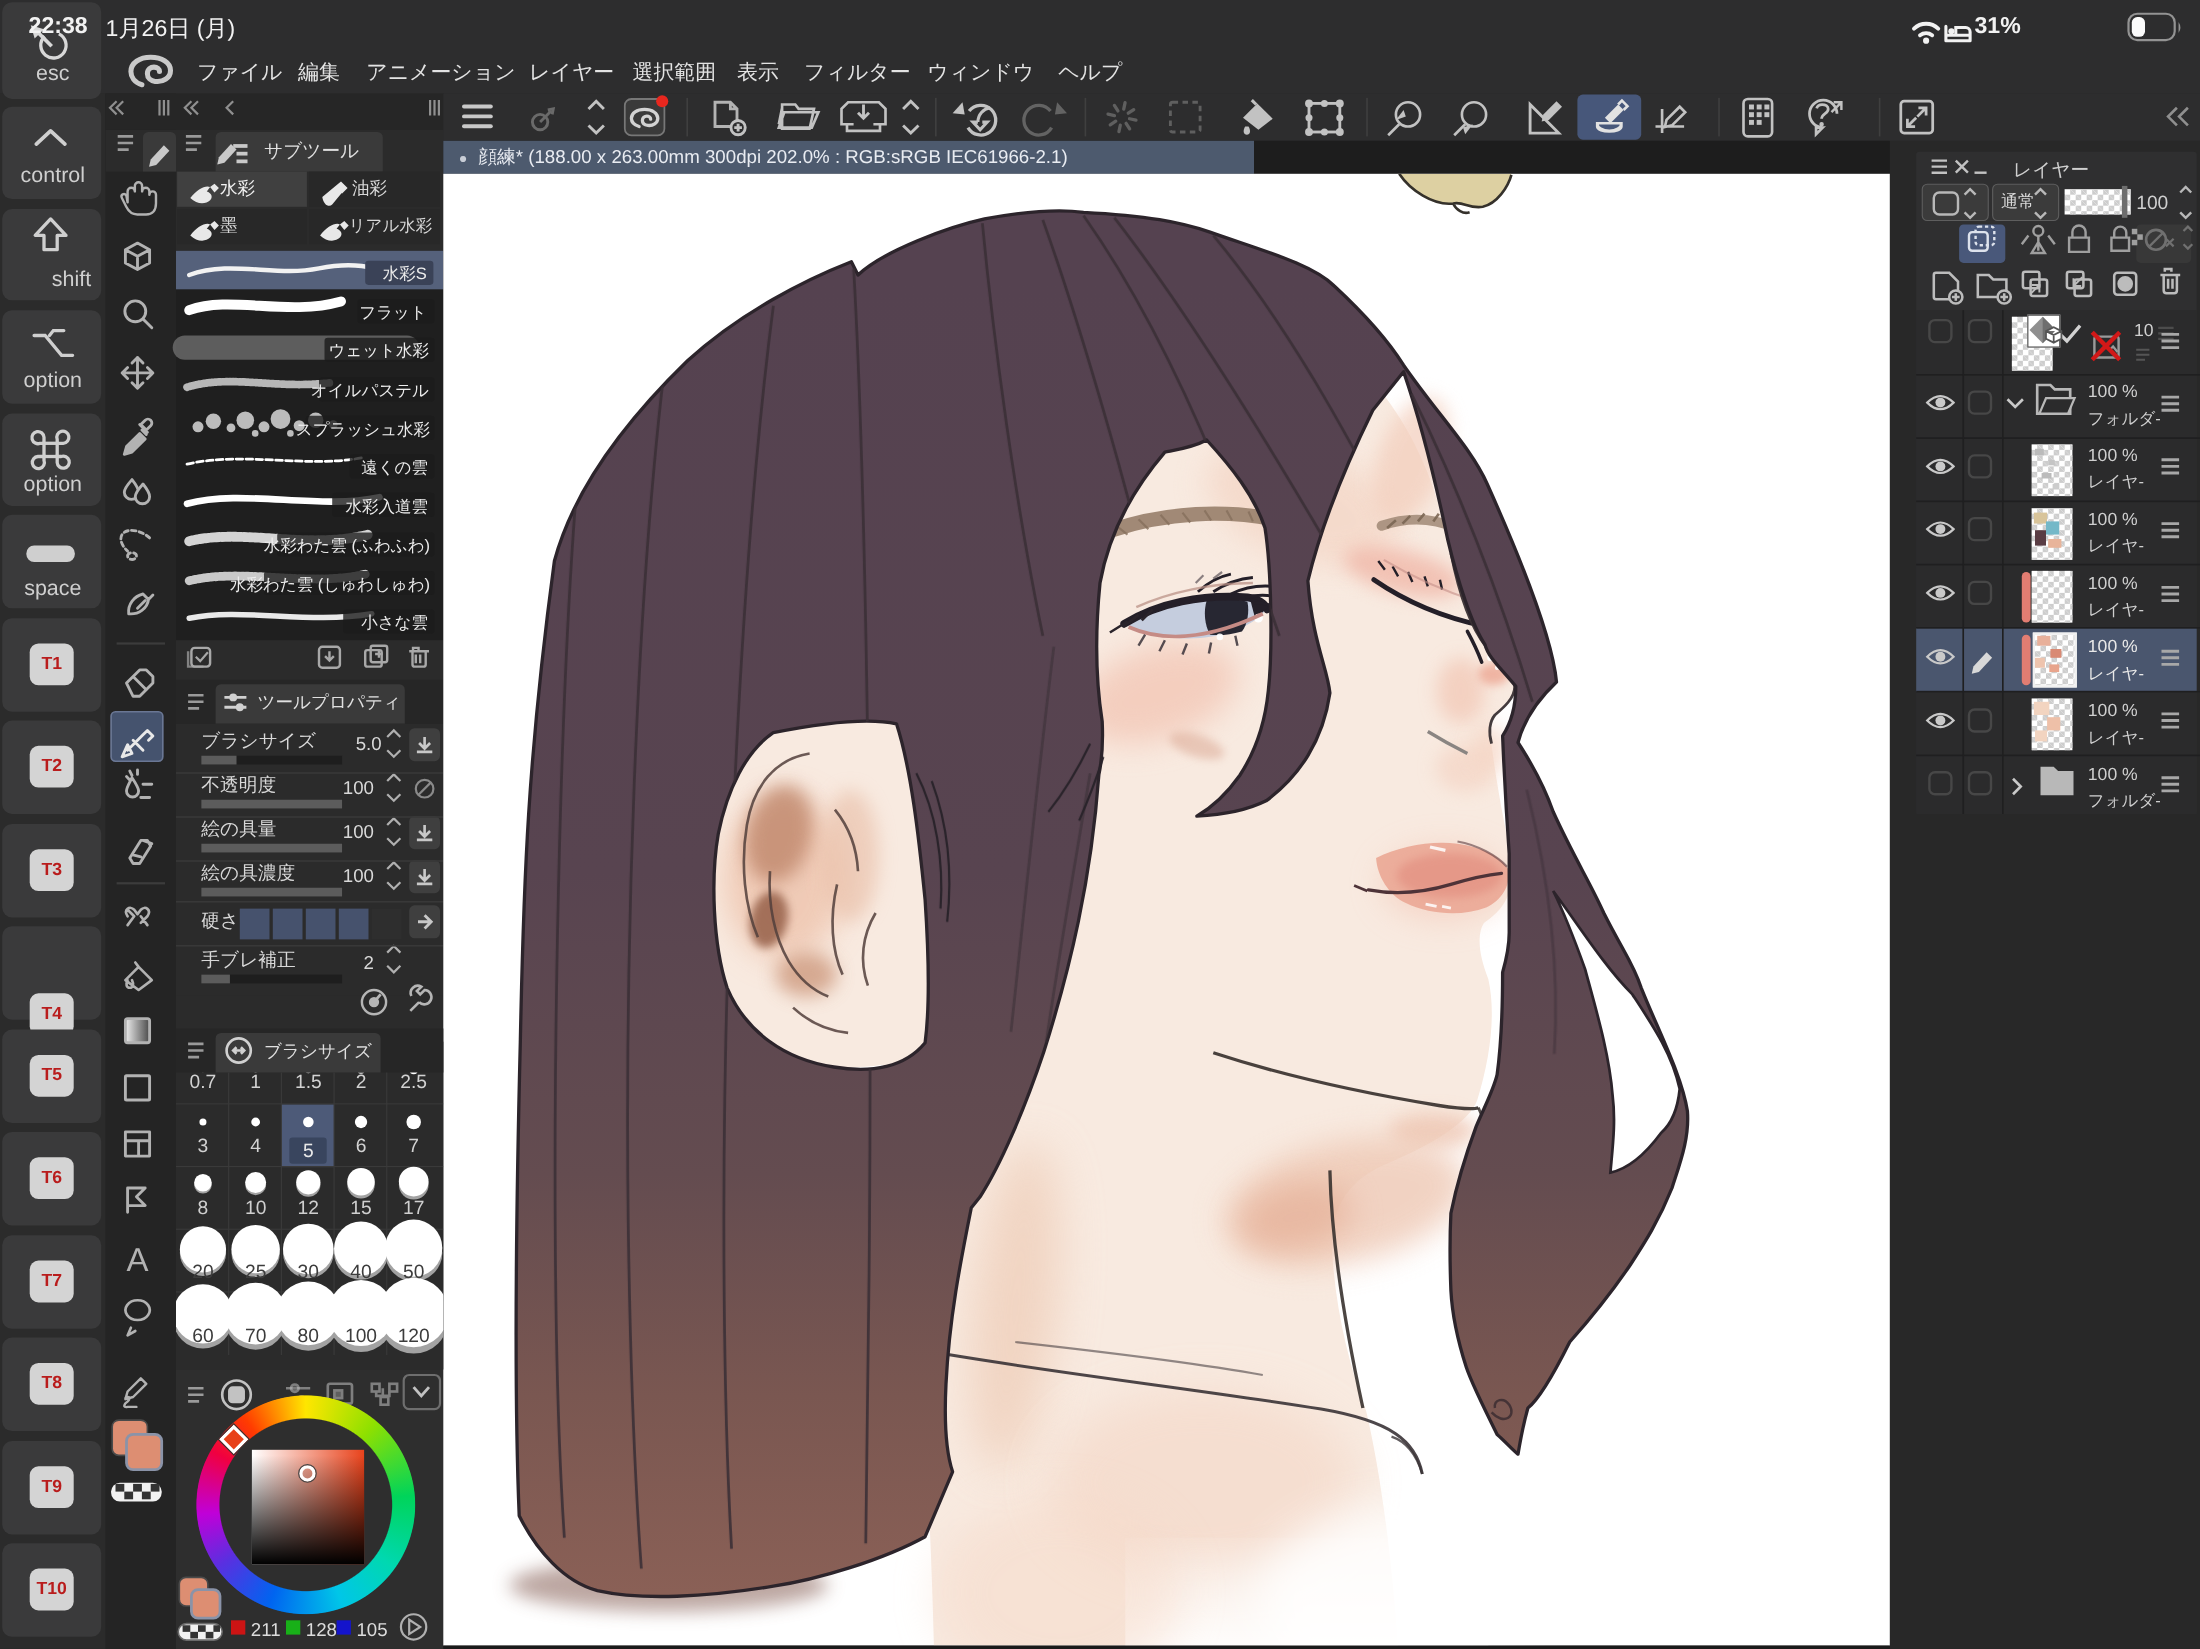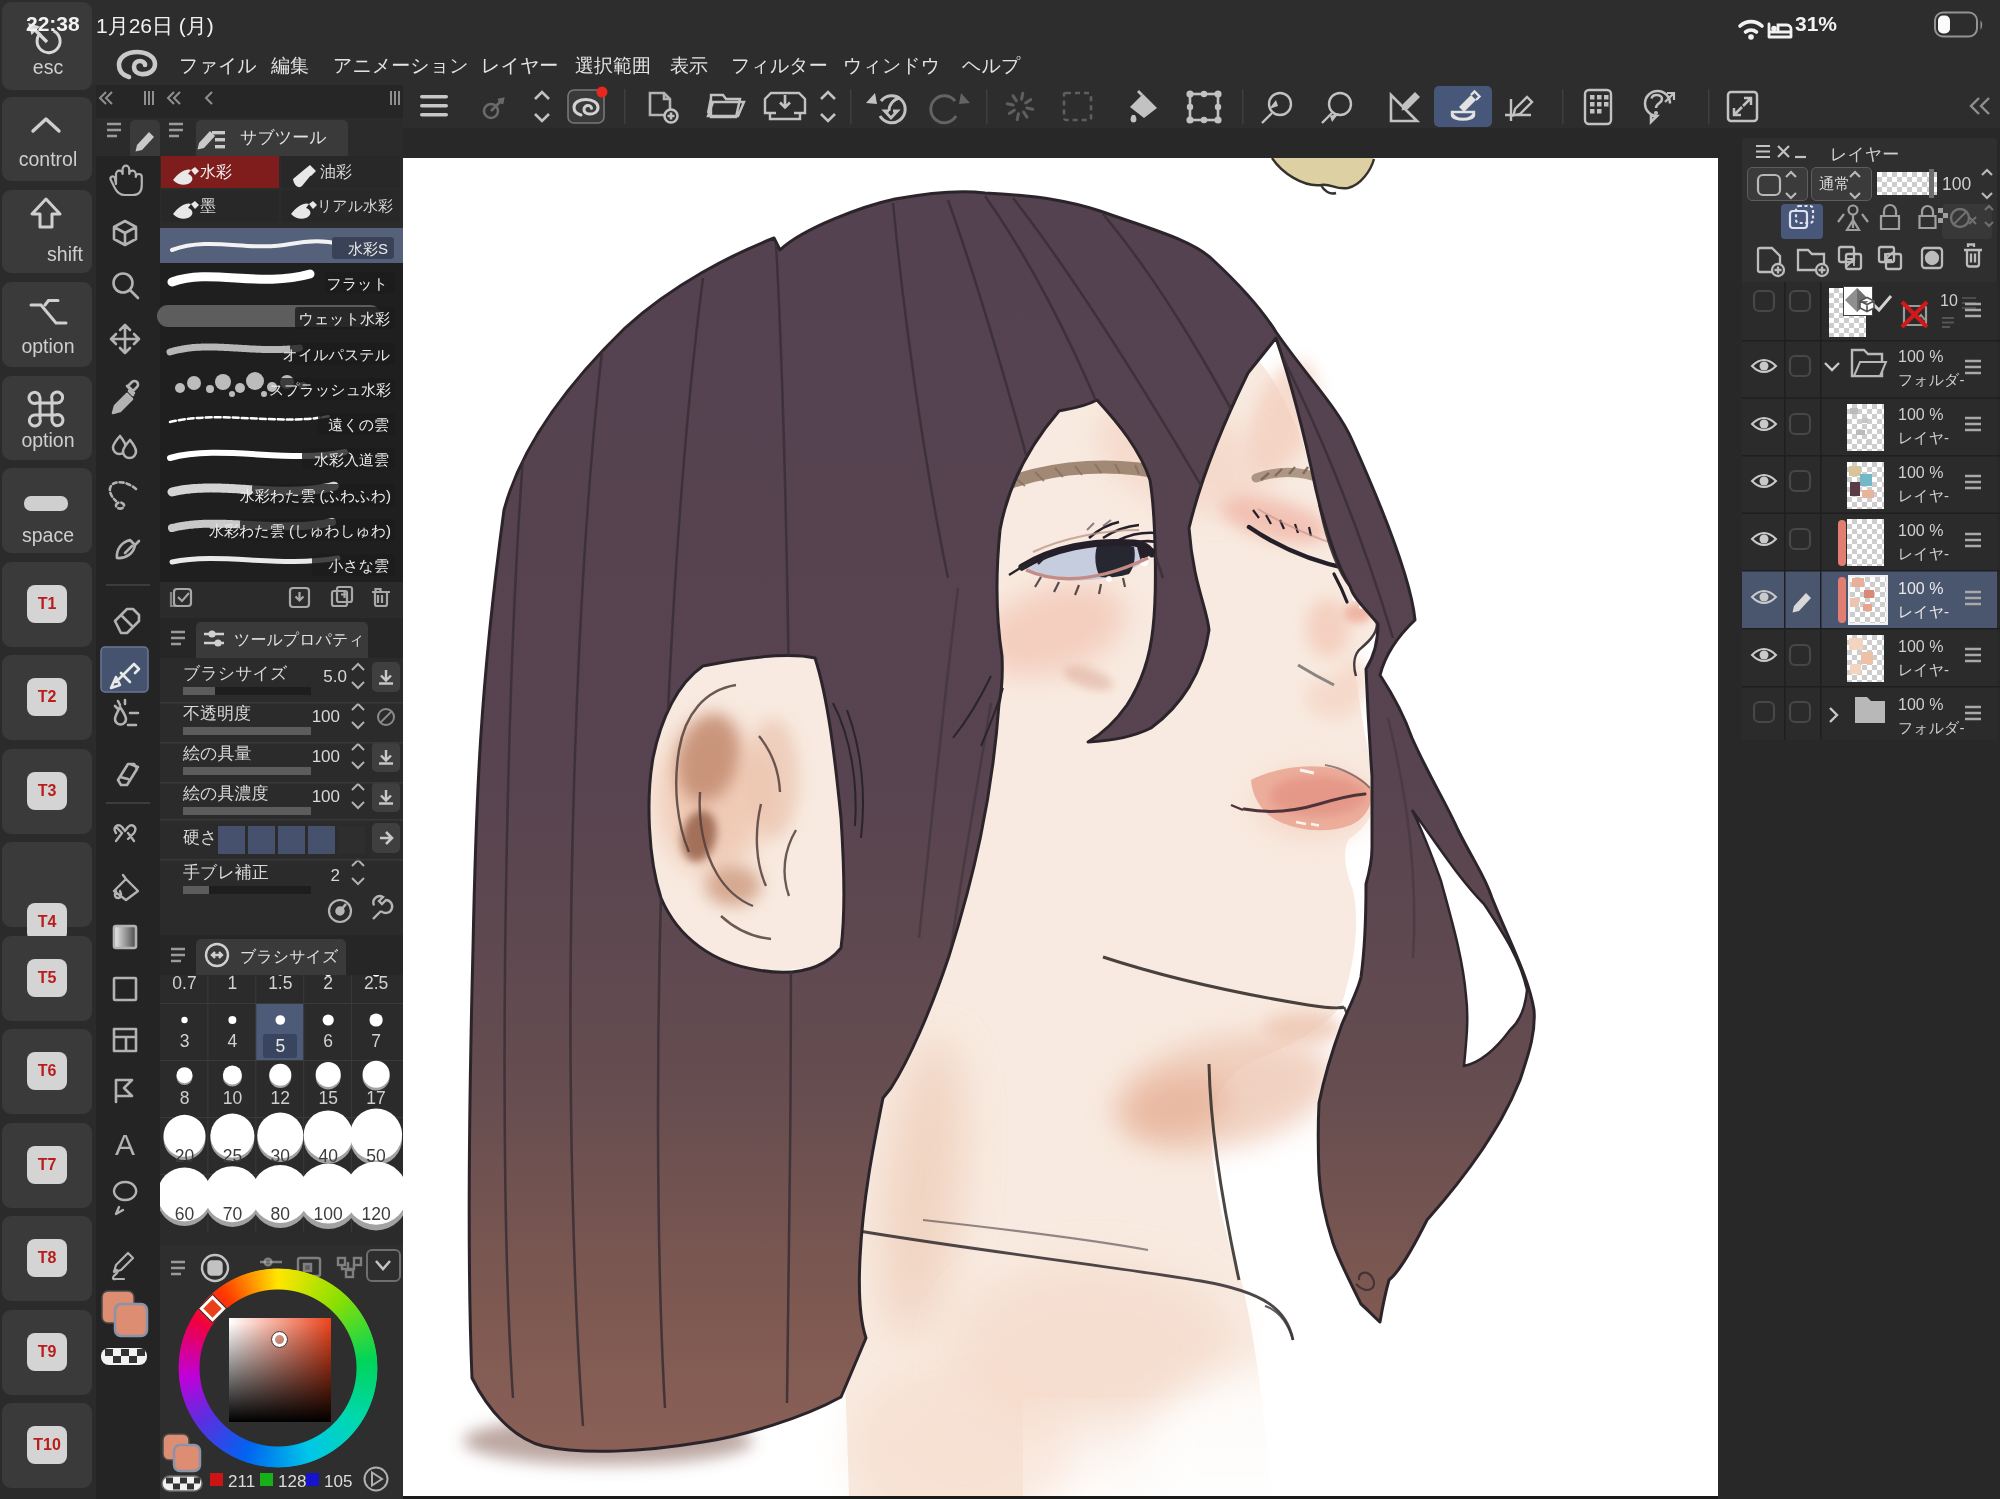--- a/index.html
+++ b/index.html
@@ -172,21 +172,21 @@
   <rect x="5" y="1263" width="46" height="17" rx="8" fill="#f2f2f2"></rect>
   <g fill="#333">
     <rect x="9" y="1264" width="8" height="7"></rect>
         <rect x="25" y="1264" width="8" height="7"></rect>
         <rect x="41" y="1264" width="8" height="7"></rect>
     <rect x="17" y="1271" width="8" height="7"></rect>
         <rect x="33" y="1271" width="8" height="7"></rect>
   </g>
 </svg>
 
-<div class="abs" style="left:161px;top:156px;width:118px;height:32px;background:#7f1d1d;color:#f2f2f2;font-size:16px;line-height:32px;"><span style="margin-left:39px;">水彩</span></div>
+<div class="abs" style="left:161px;top:156px;width:118px;height:32px;background:#404040;color:#f2f2f2;font-size:16px;line-height:32px;"><span style="margin-left:39px;">水彩</span></div>
 <div class="abs" style="left:281px;top:156px;width:119px;height:32px;background:#282828;color:#d8d8d8;font-size:16px;line-height:32px;"><span style="margin-left:39px;">油彩</span></div>
 <div class="abs" style="left:161px;top:190px;width:118px;height:32px;background:#282828;color:#d8d8d8;font-size:16px;line-height:32px;"><span style="margin-left:39px;">墨</span></div>
 <div class="abs" style="left:281px;top:190px;width:119px;height:32px;background:#282828;color:#d8d8d8;font-size:15px;line-height:32px;"><span style="margin-left:36px;">リアル水彩</span></div>
 <svg width="240" height="70" style="left:161px;top:156px;" viewBox="0 0 240 70">
   <g fill="#e8e8e8">
     <path d="M12 24 c6 -8 14 -12 18 -10 l-3 4 c4 1 6 5 3 8 c-4 4 -12 4 -18 -2 z m18 -10 l4 -3 4 4 -4 4"></path>
     <path d="M132 24 l12 -10 6 6 -9 11 c-3 3 -8 0 -9 -7 z m12 -10 l5 -4 6 6 -5 5" transform="translate(0,-1)"></path>
     <path d="M12 58 c6 -8 14 -12 18 -10 l-3 4 c4 1 6 5 3 8 c-4 4 -12 4 -18 -2 z m18 -10 l4 -3 4 4 -4 4"></path>
     <path d="M130 58 c6 -8 14 -12 18 -10 l-3 4 c4 1 6 5 3 8 c-4 4 -12 4 -18 -2 z m18 -10 l4 -3 4 4 -4 4"></path>
   </g>
@@ -635,20 +635,23 @@
   <g stroke="#8f8f8f" stroke-width="2.4" fill="none">
         <path d="M1576 13 l-8 8 8 8 M1586 13 l-8 8 8 8"></path>
       </g>
   <rect x="1031" y="1" width="58" height="41" rx="5" fill="#47577a"></rect>
   <g>
     <path d="M1049 30 c0 6 22 6 22 0 c0 -2 0 -3 0 -3 h-22 z m0 -3 a11 7 0 0 0 22 0" fill="none" stroke="#e2e2e2" stroke-width="2.4"></path>
     <path d="M1056 22 l12 -12 5 5 -12 12 z" fill="#e2e2e2"></path>
         <path d="M1068 10 l3.5 -3.5 5 5 -3.5 3.5" fill="none" stroke="#e2e2e2" stroke-width="2.4"></path>
   </g>
 </svg>
+<div id="tabbar">
+      <div id="tab1"><span style="color:#c8cdd6;margin:0 10px 0 14px;font-size:13px;">●</span>顔練* (188.00 x 263.00mm 300dpi 202.0% : RGB:sRGB IEC61966-2.1)</div>
+    </div>
 <div id="canvas">
 <svg width="1315" height="1338" style="left:0;top:0;" viewBox="0 0 1315 1338">
 <defs>
   <linearGradient id="hairG" x1="0" y1="100" x2="0" y2="1290" gradientUnits="userSpaceOnUse">
     <stop offset="0" stop-color="#554250"></stop>
             <stop offset="0.45" stop-color="#584450"></stop>
     <stop offset="0.68" stop-color="#644c50"></stop>
             <stop offset="0.85" stop-color="#7a5751"></stop>
     <stop offset="1" stop-color="#8a6056"></stop>
   </linearGradient>

